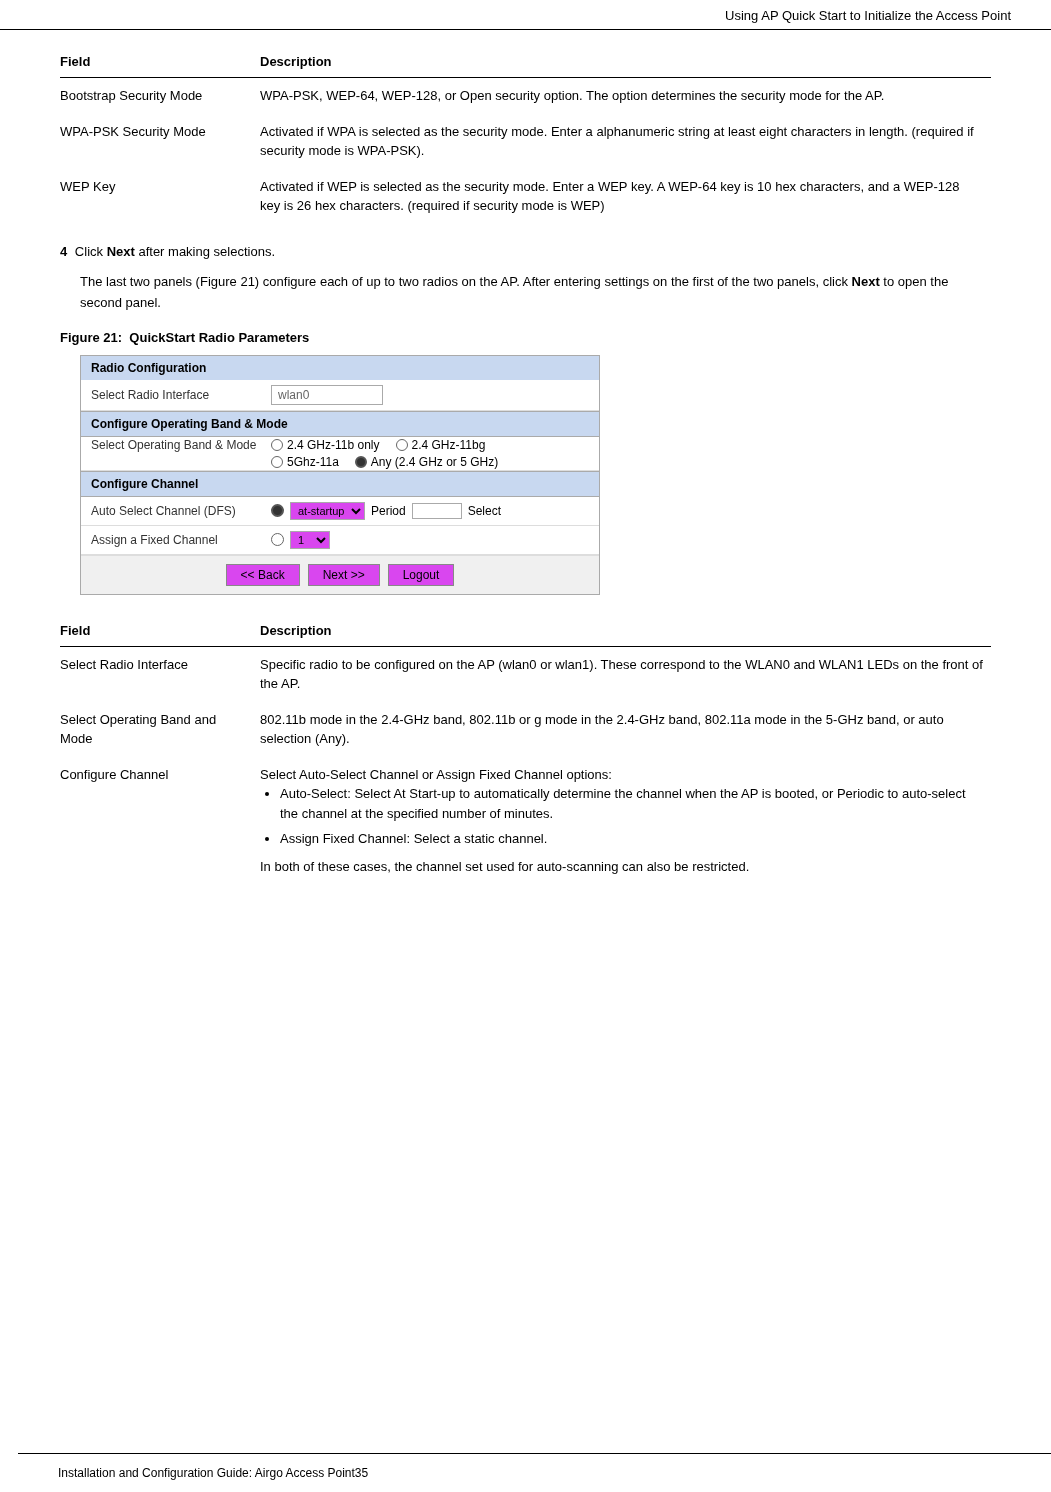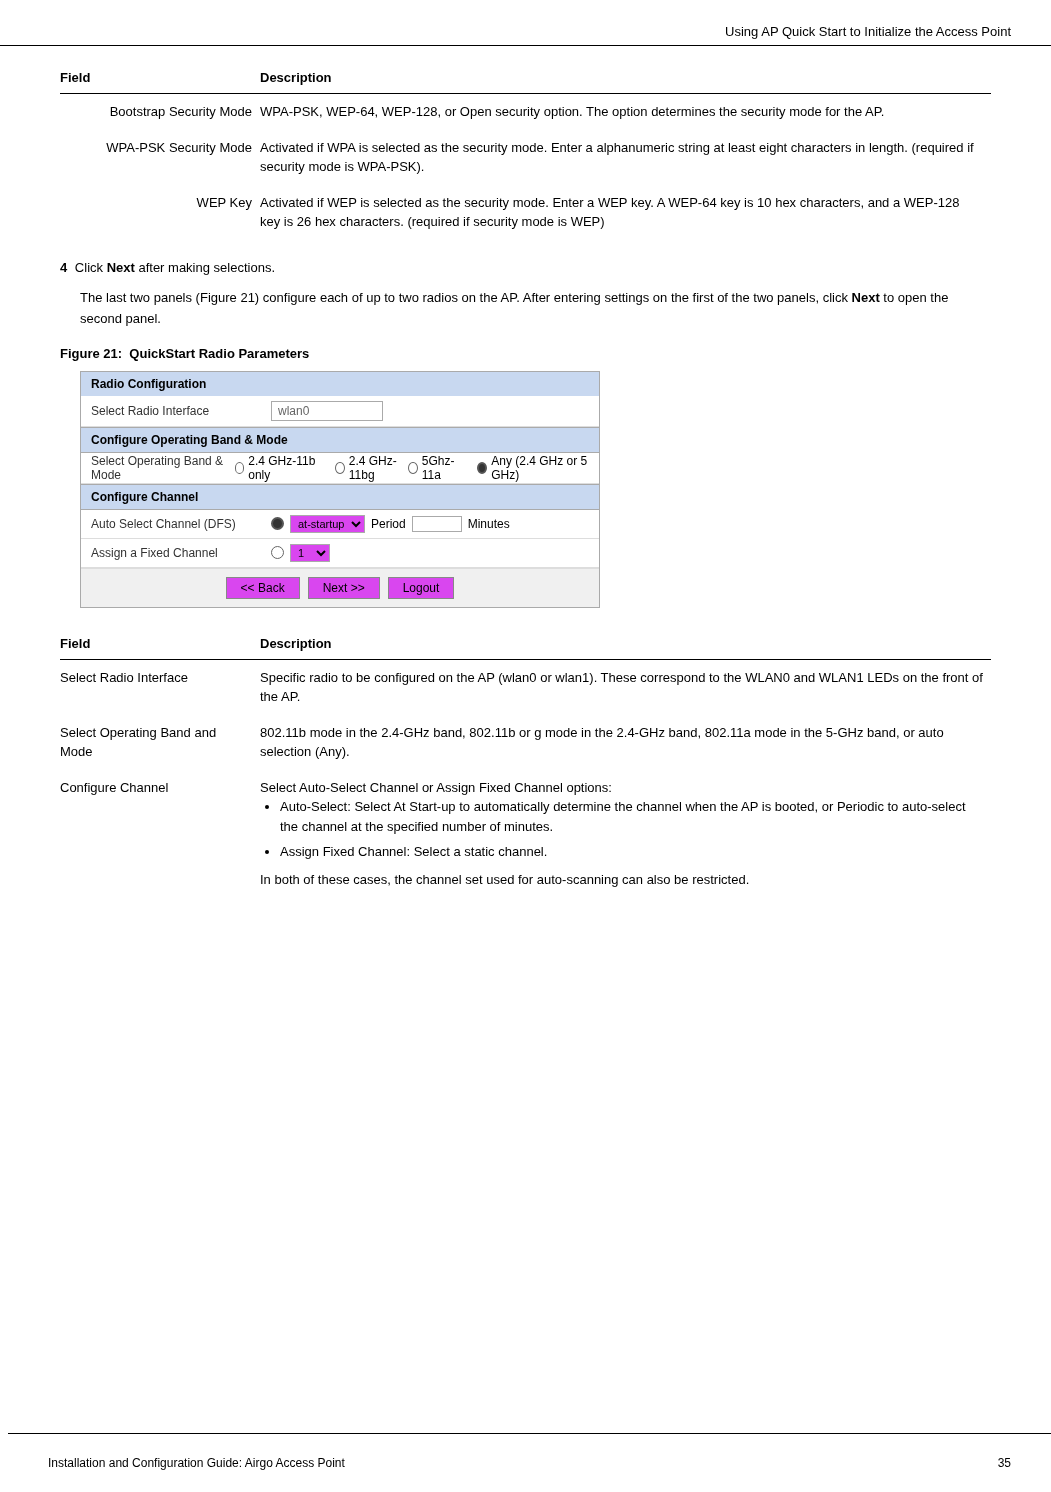--- a/index.html
+++ b/index.html
@@ -7,34 +7,33 @@
       font-family: Arial, Helvetica, sans-serif;
       font-size: 13px;
       color: #000;
       background: #fff;
       width: 1051px;
       min-height: 1492px;
       position: relative;
     }
     .page-header {
       text-align: right;
-      padding: 24px 40px 6px 40px;
+      padding: 8px 40px 6px 40px;
       font-size: 13px;
       border-bottom: 1px solid #000;
       color: #000;
     }
     .page-footer {
       position: absolute;
       bottom: 0;
-      left: 8px;
+      left: 18px;
       right: 0;
       border-top: 1px solid #000;
-      padding: 22px 40px;
-      display: flex;
-      justify-content: space-between;
+      padding: 12px 40px;
+      display: flex;
       font-size: 12px;
     }
     .content {
       padding: 20px 60px 60px 60px;
     }
     .field-table {
       width: 100%;
       border-collapse: collapse;
       margin-bottom: 18px;
     }
@@ -47,21 +46,20 @@
     }
     .field-table td {
       vertical-align: top;
       padding: 8px 8px 8px 0;
       font-size: 13px;
       line-height: 1.5;
     }
     .field-table td:first-child {
       width: 200px;
       font-weight: normal;
-      text-align: right;
     }
     .field-table tr + tr td {
       border-top: none;
     }
     .step-line {
       margin-bottom: 10px;
       font-size: 13px;
       line-height: 1.6;
     }
     .step-num {
@@ -132,20 +130,21 @@
       background: #fff;
       border-bottom: 1px solid #ddd;
     }
     .rc-radio-label-col {
       width: 180px;
       font-size: 12px;
       color: #333;
     }
     .rc-radio-options {
       display: flex;
+      flex-direction: column;
       gap: 3px;
     }
     .rc-radio-option-row {
       display: flex;
       align-items: center;
       gap: 16px;
     }
     .rc-radio-option {
       display: flex;
       align-items: center;
@@ -334,21 +333,21 @@
     <div class="rc-channel-row">
       <div class="rc-channel-label">Auto Select Channel (DFS)</div>
       <div class="rc-channel-controls">
         <span class="radio-circle selected" style="width:13px;height:13px;"></span>
         <select class="rc-select">
           <option>at-startup</option>
           <option>periodic</option>
         </select>
         <span>Period</span>
         <input class="rc-text-input" type="text" value="" style="">
-        <span>Minutes</span>
+        <span>Select</span>
       </div>
     </div>
 
     <div class="rc-channel-row">
       <div class="rc-channel-label">Assign a Fixed Channel</div>
       <div class="rc-channel-controls">
         <span class="radio-circle" style="width:13px;height:13px;"></span>
         <select class="rc-select">
           <option>1</option>
           <option>2</option>

